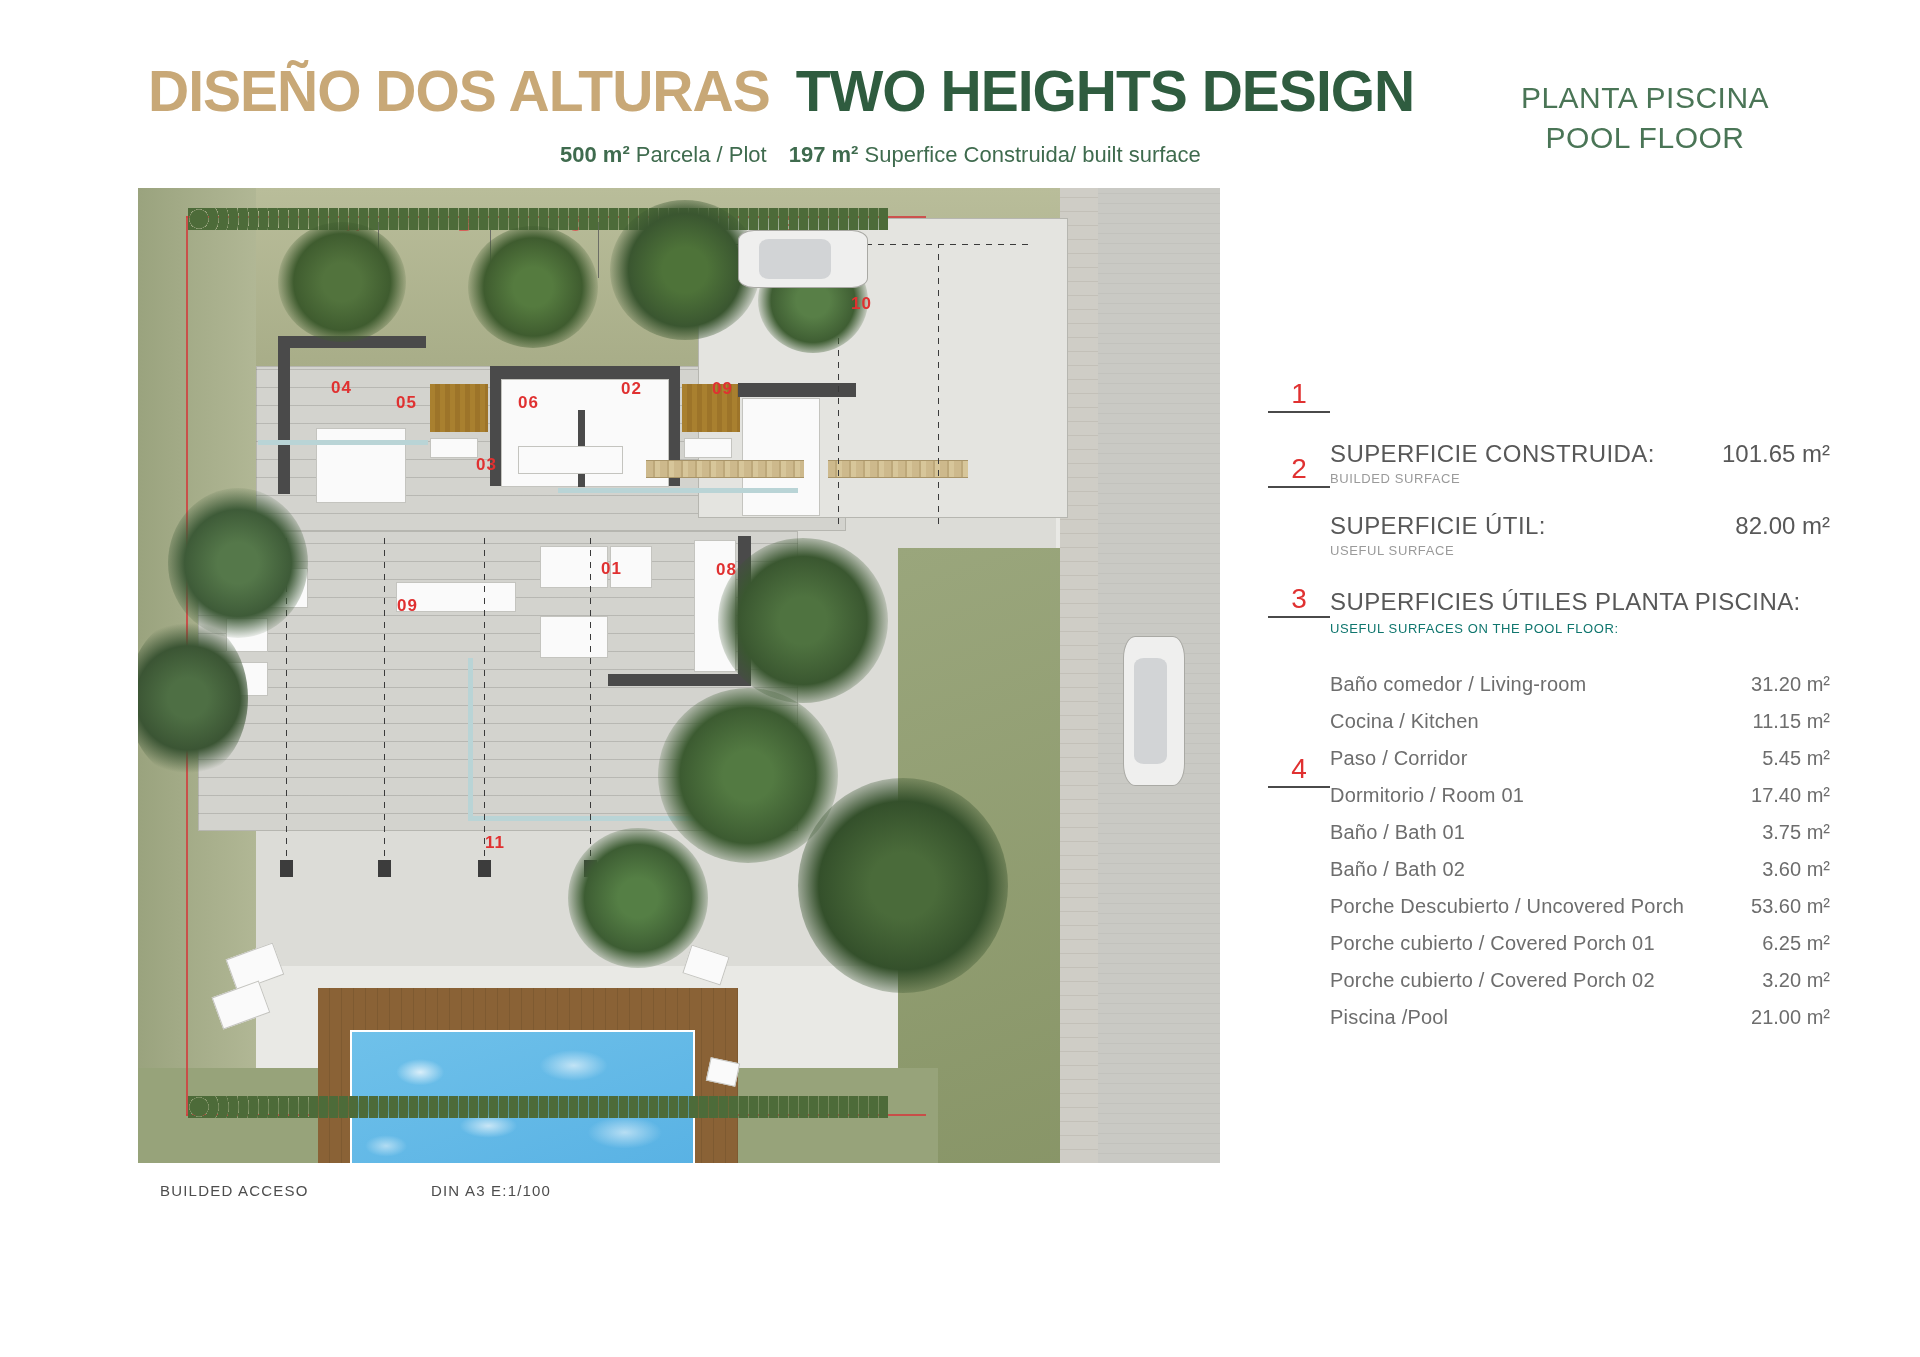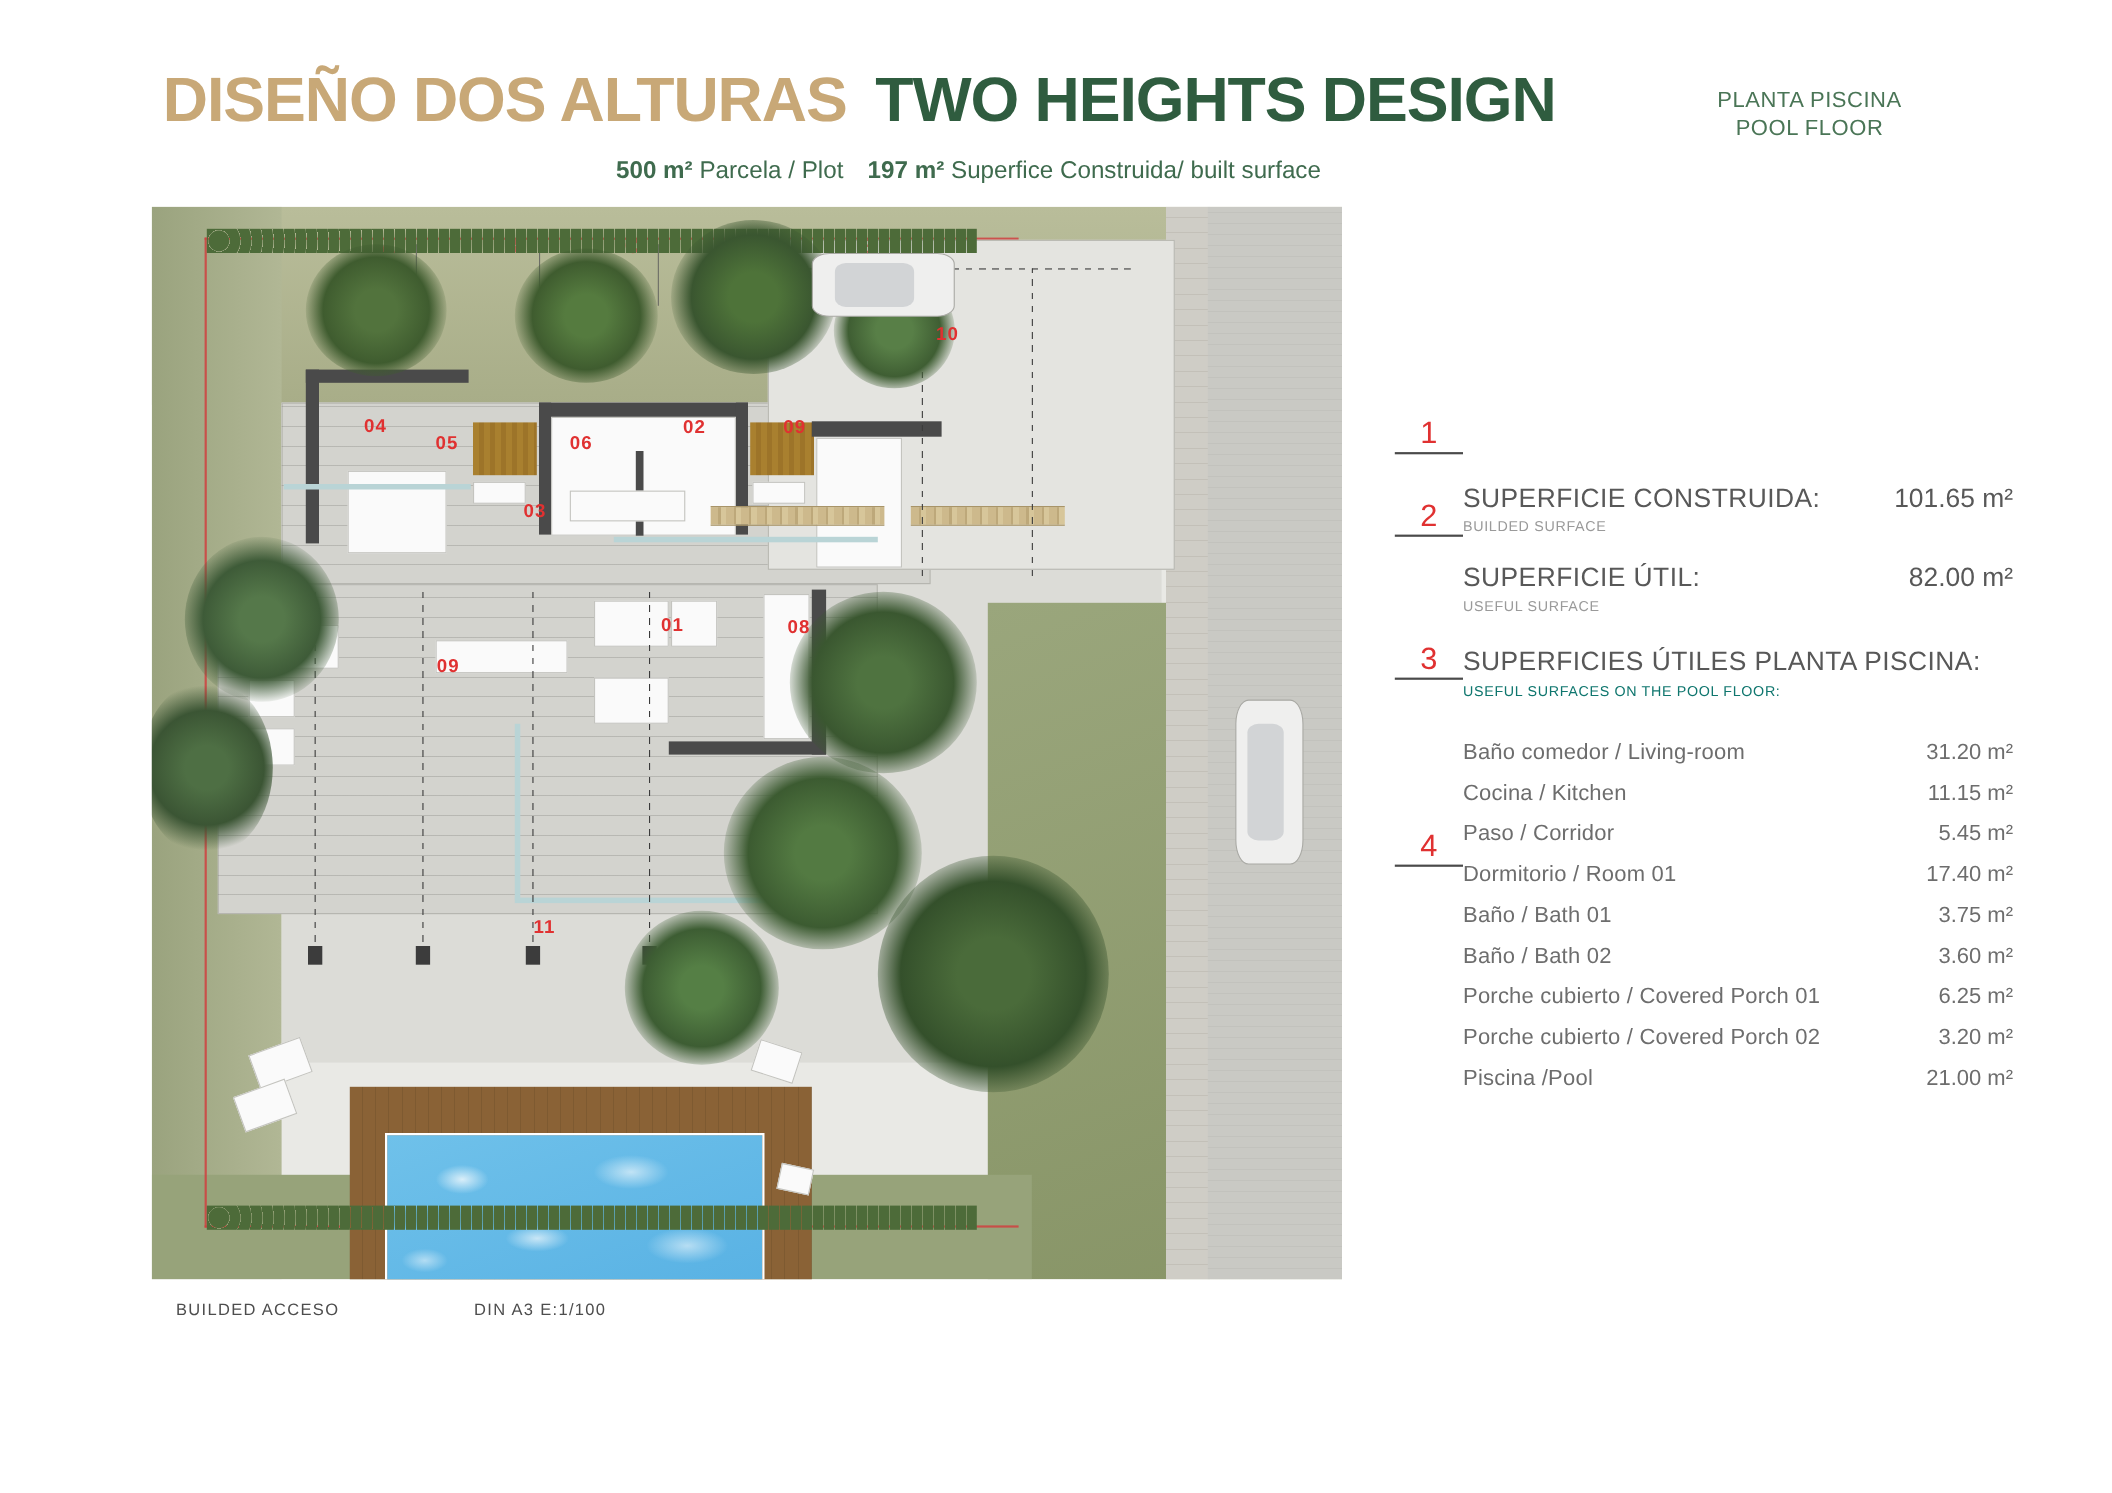--- a/index.html
+++ b/index.html
@@ -25,21 +25,21 @@
     color:#2f5c3f; display:inline-block; vertical-align:baseline;
     margin-left:26px;
   }
 
   #subtitle-row { position:absolute; left:560px; top:142px; white-space:nowrap; color:#3f6b4e; }
   .sub-seg { display:inline-block; font-size:22px; }
   .sub-seg b { font-weight:bold; }
   .sub-gap { display:inline-block; width:22px; }
 
   #plan-title { position:absolute; left:1495px; top:78px; width:300px; text-align:center; }
-  #plan-title div { color:#4a7556; font-size:20px; letter-spacing:0.5px; line-height:1.32; }
+  #plan-title div { color:#4a7556; font-size:30px; letter-spacing:0.5px; line-height:1.32; }
 
   
   #plan {
     position:absolute; left:138px; top:188px;
     width:1082px; height:975px;
     background:#e9e9e5;
     overflow:hidden;
   }
 
   
@@ -357,20 +357,24 @@
     </div>
     <div class="area-row">
       <span class="lbl">Baño / Bath 01</span>
       <span class="val">3.75 m²</span>
     </div>
     <div class="area-row">
       <span class="lbl">Baño / Bath 02</span>
       <span class="val">3.60 m²</span>
     </div>
     <div class="area-row">
+      <span class="lbl">Porche Descubierto / Uncovered Porch</span>
+      <span class="val">53.60 m²</span>
+    </div>
+    <div class="area-row">
       <span class="lbl">Porche cubierto / Covered Porch 01</span>
       <span class="val">6.25 m²</span>
     </div>
     <div class="area-row">
       <span class="lbl">Porche cubierto / Covered Porch 02</span>
       <span class="val">3.20 m²</span>
     </div>
     <div class="area-row">
       <span class="lbl">Piscina /Pool</span>
       <span class="val">21.00 m²</span>

